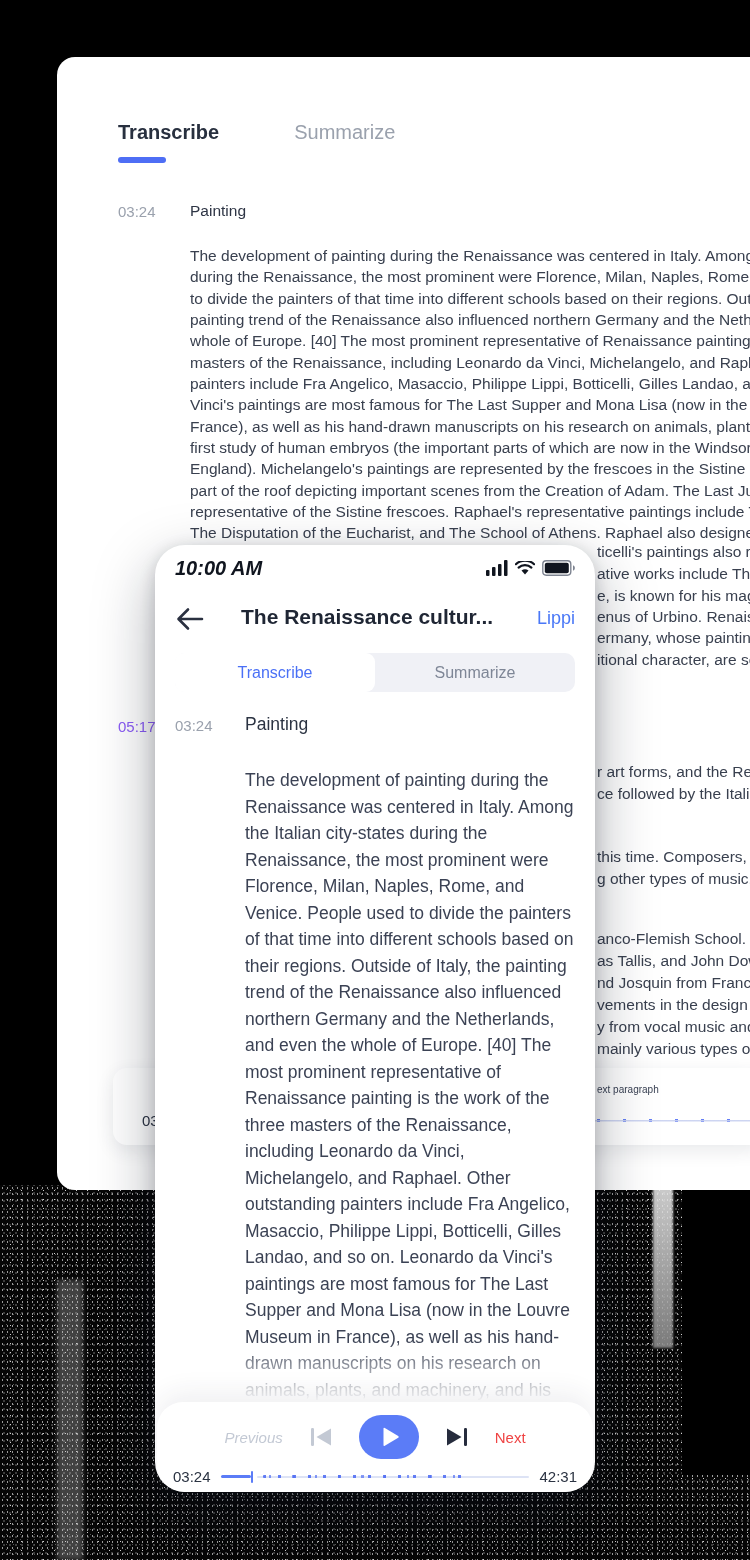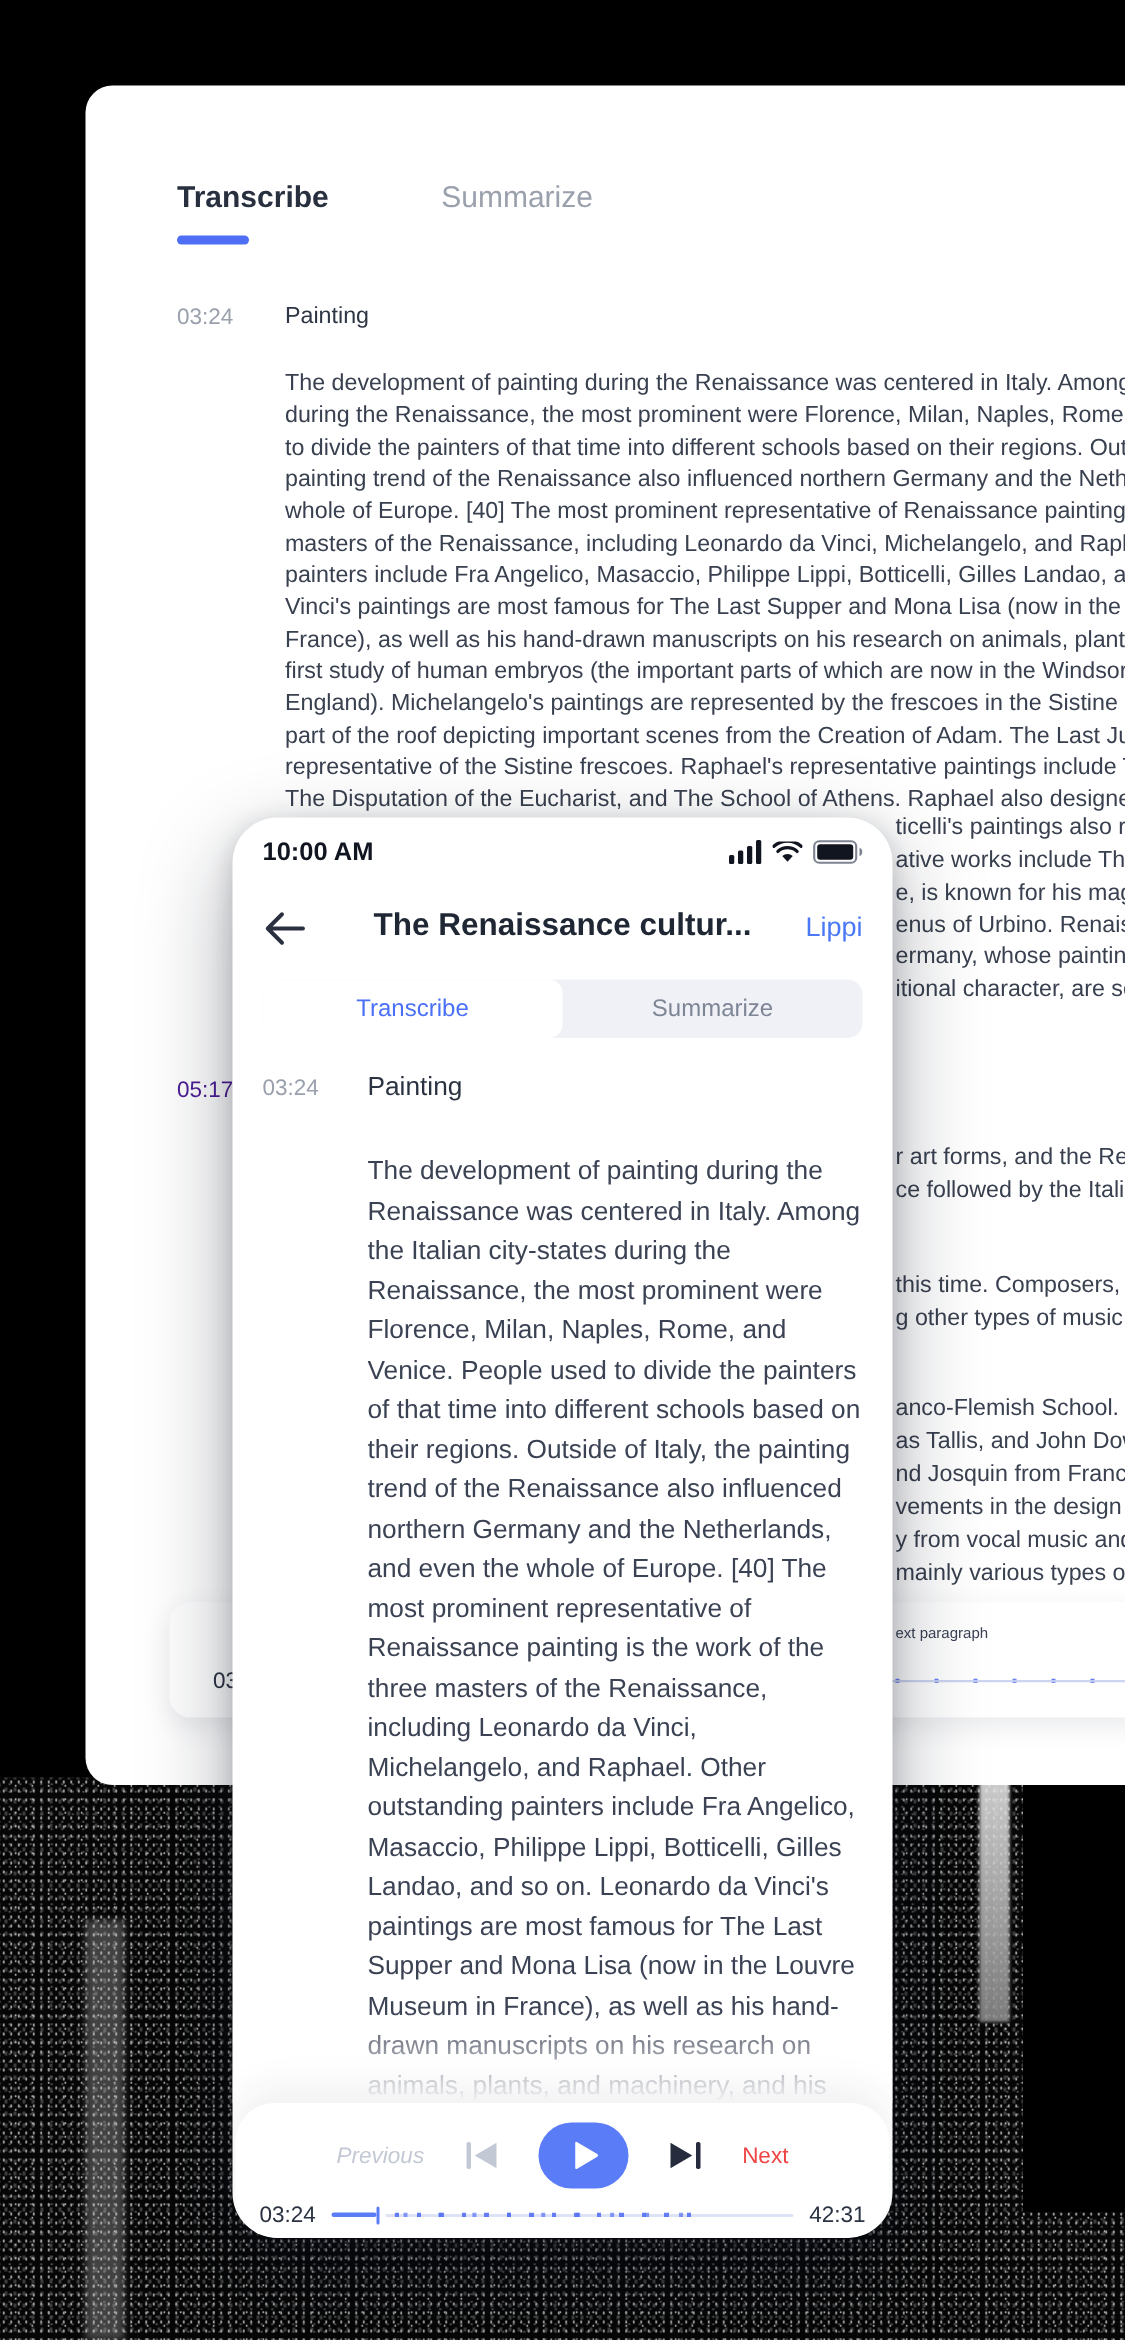--- a/index.html
+++ b/index.html
@@ -26,42 +26,42 @@
   .desktop { position:absolute; left:57px; top:57px; width:693px; height:1133px;
     background:#fff; border-radius:18px 0 0 18px; overflow:hidden; z-index:1; }
   .d-tabs { position:absolute; left:61px; top:64px; display:flex; gap:75px; }
   .d-tab-active { font-size:20px; font-weight:700; color:#28303f; }
   .d-tab-inactive { font-size:20px; color:#9aa1ad; }
   .d-underline { position:absolute; left:61px; top:100px; width:48px; height:6px; border-radius:3px; background:#4e6ef5; }
   .d-entry-time { position:absolute; left:61px; top:146px; font-size:15px; color:#9aa1ad; }
   .d-entry-title { position:absolute; left:133px; top:145px; font-size:15.5px; color:#2e3545; }
   .d-line { position:absolute; left:133px; white-space:nowrap; font-size:15.5px; color:#39404f; line-height:21px; }
   .d-frag { position:absolute; left:540px; white-space:nowrap; font-size:15.5px; color:#39404f; }
-  .d-hl-time { position:absolute; left:61px; top:661px; font-size:15px; color:#4c1d95; }
+  .d-hl-time { position:absolute; left:61px; top:661px; font-size:15px; color:#8b5cf6; }
   
   .d-player { position:absolute; left:56px; top:1011px; width:650px; height:77px; background:#fff;
     border-radius:14px; box-shadow:0 6px 18px rgba(40,48,70,.10); }
   .d-player-time { position:absolute; left:29px; top:44px; font-size:15px; color:#2b3342; }
   .d-player-next { position:absolute; left:484px; top:16px; font-size:10px; color:#3a4254; }
   .d-player-dots { position:absolute; left:480px; top:51px; width:168px; height:3px; border-radius:2px;
     background-image:
       linear-gradient(rgba(200,208,240,.9), rgba(200,208,240,.9)),
       repeating-linear-gradient(90deg, rgba(83,112,244,.9) 0 3px, transparent 3px 26px);
     background-size:100% 1.5px, 100% 3px; background-position:0 1px, 4px 0; background-repeat:no-repeat, repeat; }
 
   
   .phone { position:absolute; left:155px; top:545px; width:440px; height:947px; background:#fff;
     border-radius:30px; overflow:hidden; z-index:2;
     box-shadow:0 22px 60px rgba(15,20,35,.35), 0 4px 16px rgba(15,20,35,.18); }
   .p-status { position:absolute; left:20px; right:20px; top:10px; height:26px; display:flex; align-items:center; justify-content:space-between; }
-  .p-status-time { font-size:17px; font-weight:700; color:#10151f; }
+  .p-status-time { font-size:20px; font-weight:700; color:#10151f;font-style:italic; }
   .p-status-icons { display:flex; align-items:center; gap:7px; }
   .p-nav { position:absolute; left:20px; right:20px; top:52px; height:44px; }
   .p-back { position:absolute; left:0; top:8px; width:30px; height:28px; cursor:pointer; }
-  .p-title { position:absolute; left:66px; right:66px; top:8px; text-align:center; font-size:21px; font-weight:700; color:#1f2634; white-space:nowrap; }
+  .p-title { position:absolute; left:66px; right:66px; top:8px; font-size:21px; font-weight:700; color:#1f2634; white-space:nowrap; }
   .p-save { position:absolute; right:0; top:11px; font-size:18px; color:#4a78f7; cursor:pointer; }
   .p-seg { position:absolute; left:20px; right:20px; top:108px; height:39px; background:#f0f1f6; border-radius:10px; display:flex; }
   .p-seg-item { flex:1; display:flex; align-items:center; justify-content:center; font-size:16px; border-radius:9px; }
   .p-seg-active { background:#fff; color:#4a70f6; }
   .p-seg-inactive { color:#7e8696; }
   .p-entry-time { position:absolute; left:20px; top:172px; font-size:15px; color:#9aa1ad; }
   .p-entry-title { position:absolute; left:90px; top:169px; font-size:17.5px; color:#2b3342; }
   .p-para { position:absolute; left:90px; top:222px; width:329px; height:640px; overflow:hidden;
     font-size:17.5px; line-height:26.5px; color:#3b4254; }
   .p-fade { position:absolute; left:0; right:0; top:795px; height:62px;

